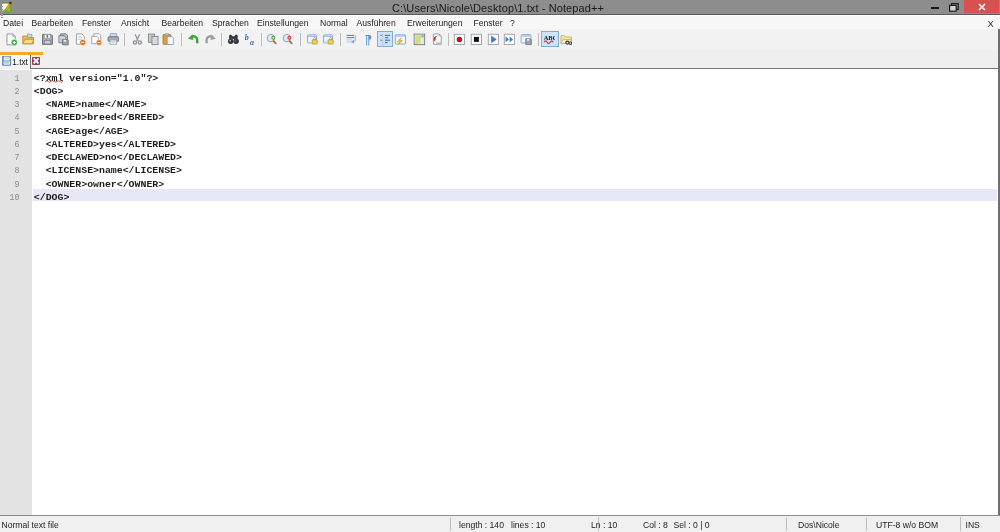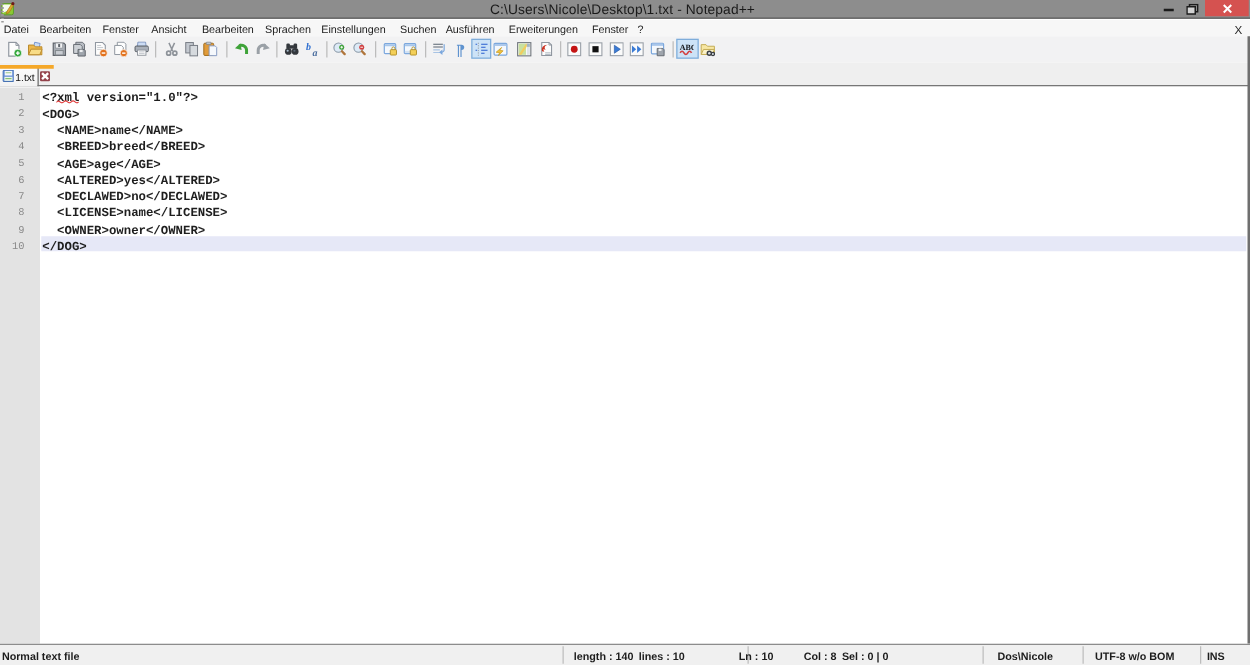--- a/index.html
+++ b/index.html
@@ -30,21 +30,21 @@
   #tab-close svg{display:block;margin:0 auto;} #tab-close { position:absolute; left:32px; top:5.5px; width:8.2px; height:7.8px; background:#94434c; border-radius:1px; }
   
   #editor { left:0; top:70px; width:1000px; height:445px; background:#fff; }
   #margin { position:absolute; left:0; top:0; width:32px; height:445px; background:#e3e3e3; }
   #linenums { position:absolute; left:0; top:1.5px; width:19.5px; text-align:right; font-family:"Liberation Mono",monospace; font-size:8.3px; line-height:13.28px; color:#8a8a8a; }
   #hiline { position:absolute; left:33px; top:119.3px; width:964px; height:12.1px; background:#e6e8f7; }
   #code { position:absolute; left:33.8px; top:1.5px; font-family:"Liberation Mono",monospace; font-size:9.9px; line-height:13.28px; color:#1e1e1e; font-weight:bold; white-space:pre; }
   #rborder { left:997.5px; top:28.5px; width:2px; height:486.5px; background:#6f6f6f; }
   
   #statusbar { left:0; top:515px; width:1000px; height:17px; background:#f0f0f0; border-top:1.5px solid #8c8c8c; }
-  .st { position:absolute; top:520.3px; font-size:8.6px; color:#1c1c1c; white-space:pre;font-weight:bold; }
+  .st { position:absolute; top:520.3px; font-size:8.6px; color:#1c1c1c; white-space:pre; }
   .ssep { position:absolute; top:516.5px; width:1px; height:14px; background:#bdbdbd; }
 </style>
 </head>
 <body>
   <div class="abs" id="titlebar"></div>
   <svg class="abs" style="left:0.5px;top:0.8px" width="12" height="12" viewBox="0 0 16 16">
     <rect x="0.5" y="2.5" width="12.5" height="12" rx="2" fill="#8cc832" stroke="#5a9a28" stroke-width="1"></rect>
     <path d="M1.5 3.5 h9 v5 l-9 4z" fill="#f6faf0"></path>
     <path d="M11.6 2.2 L6.2 10.6 L5.4 13.4 L8.2 12.2 L13 4.6 Z" fill="#dca62e" stroke="#a87818" stroke-width="0.8"></path>
     <circle cx="12.4" cy="2.6" r="1.7" fill="#6e1a1a"></circle>
@@ -62,21 +62,21 @@
   </div>
 
   <div class="abs" id="menubar"></div>
   <div class="mi" style="left:3px">Datei</div>
   <div class="mi" style="left:31.5px">Bearbeiten</div>
   <div class="mi" style="left:82px">Fenster</div>
   <div class="mi" style="left:121px">Ansicht</div>
   <div class="mi" style="left:161.5px">Bearbeiten</div>
   <div class="mi" style="left:212px">Sprachen</div>
   <div class="mi" style="left:257px">Einstellungen</div>
-  <div class="mi" style="left:320px">Suchen</div>
+  <div class="mi" style="left:320px">Normal</div>
   <div class="mi" style="left:356.5px">Ausführen</div>
   <div class="mi" style="left:407px">Erweiterungen</div>
   <div class="mi" style="left:473.5px">Fenster</div>
   <div class="mi" style="left:510px">?</div>
   <div class="abs" id="menu-x">X</div>
 
   <div class="abs" id="toolbar"></div>
   <div class="abs" id="grip"></div>
   <div class="tpress" style="left:377px;top:31.3px"></div>
   <div class="tpress" style="left:541px;top:31.3px;width:17.5px"></div>

